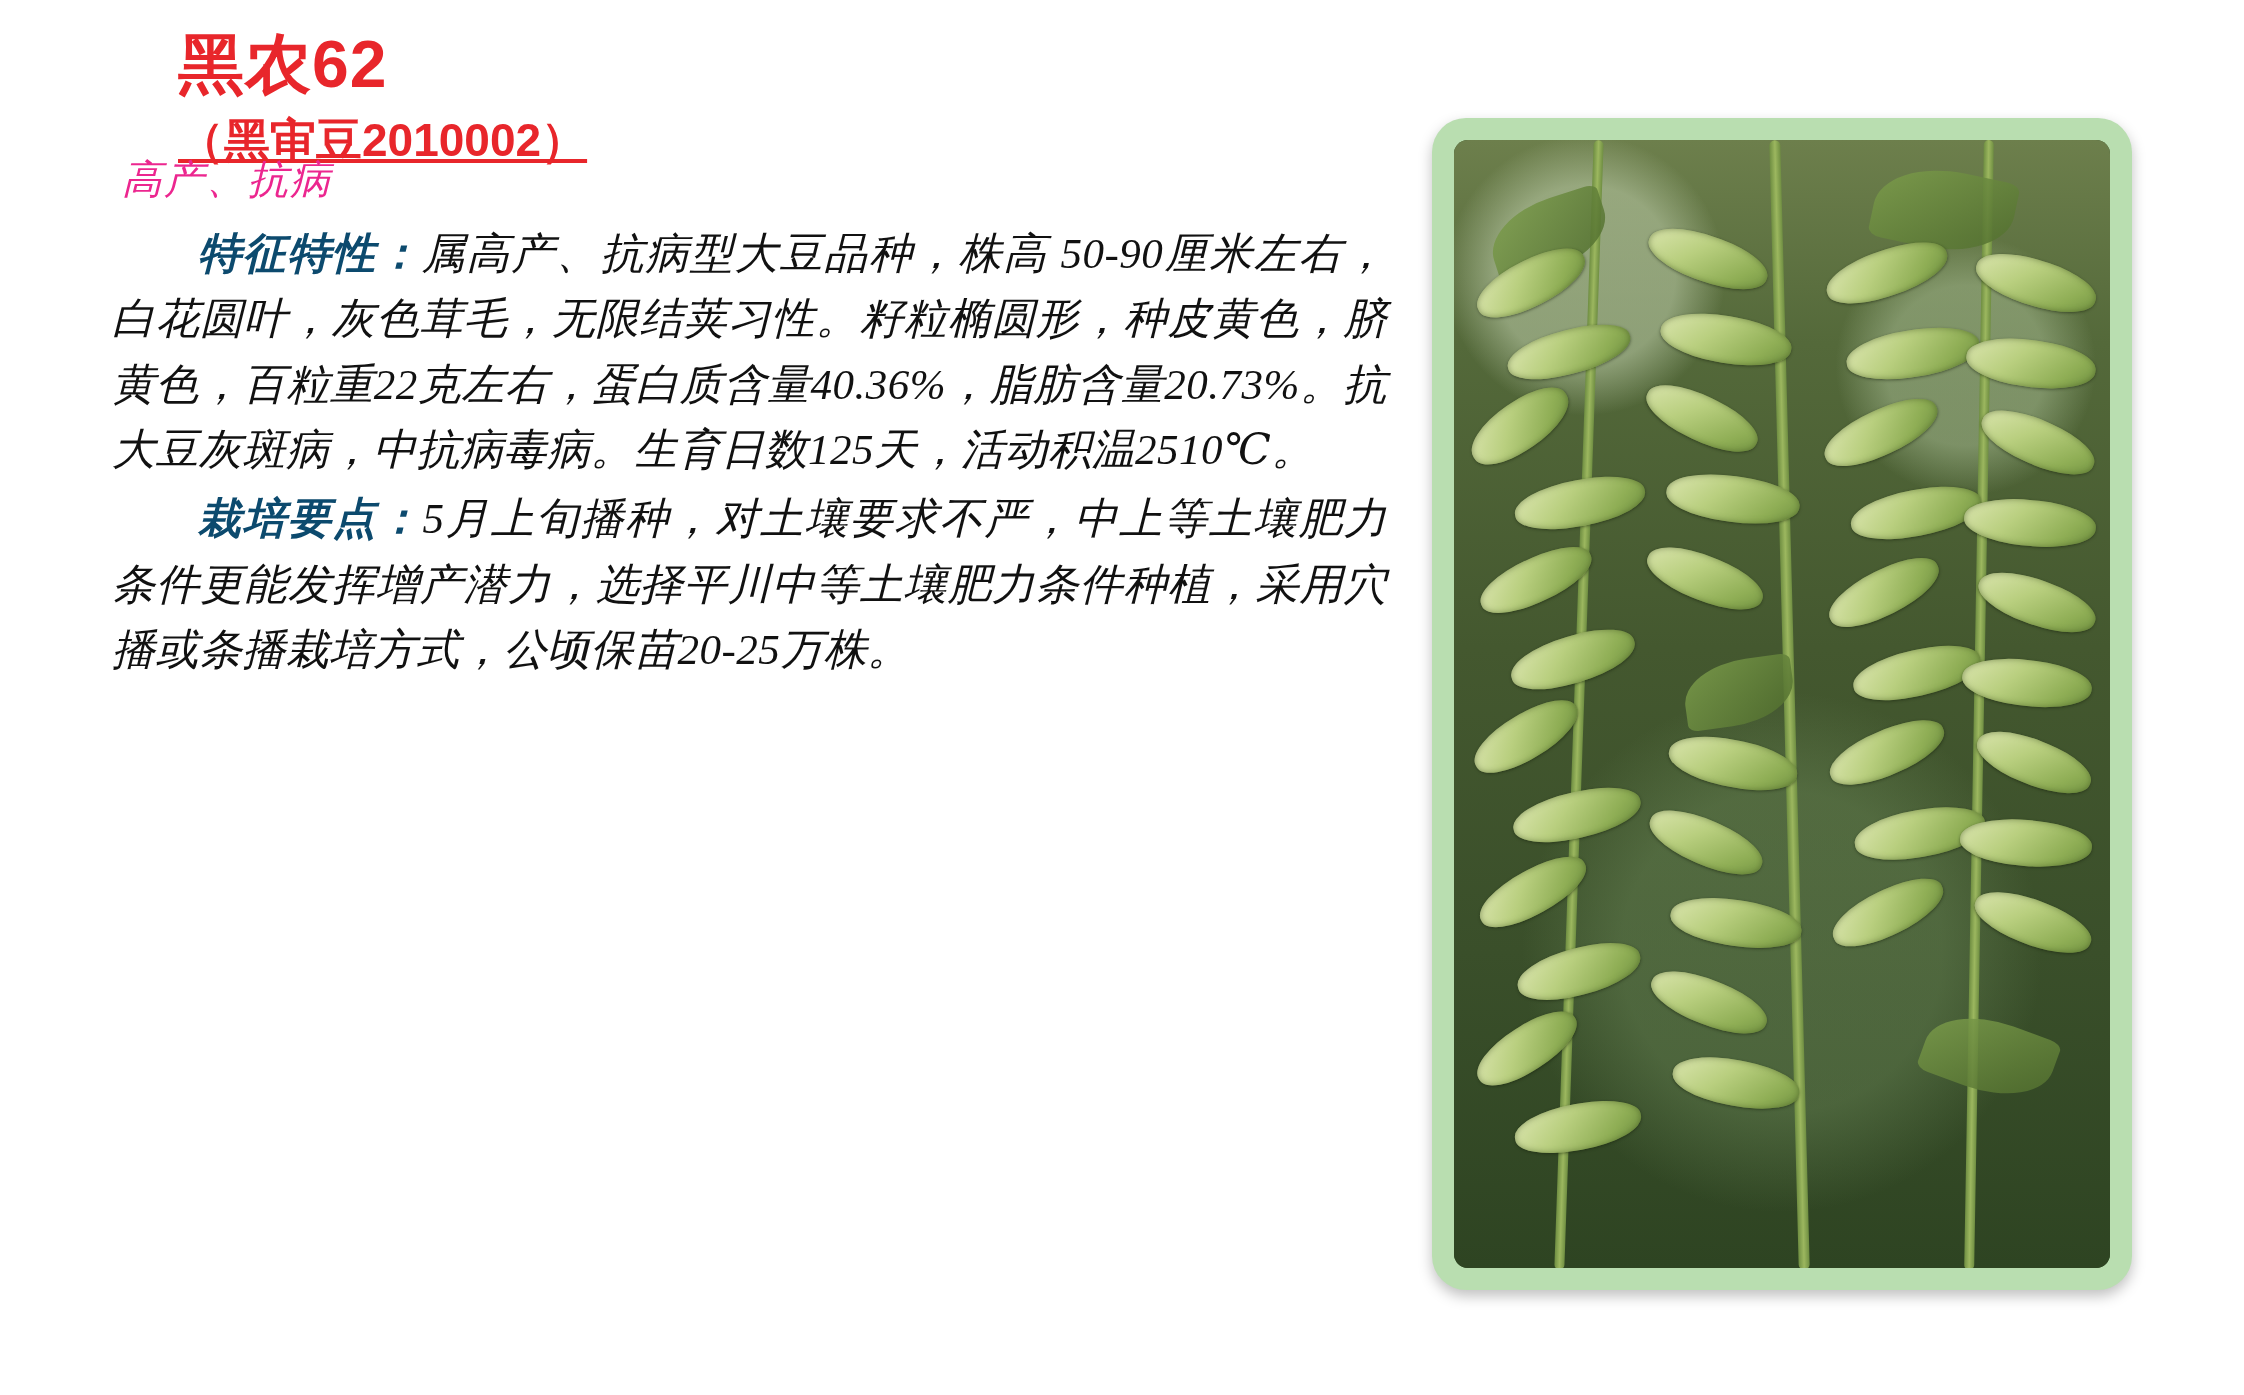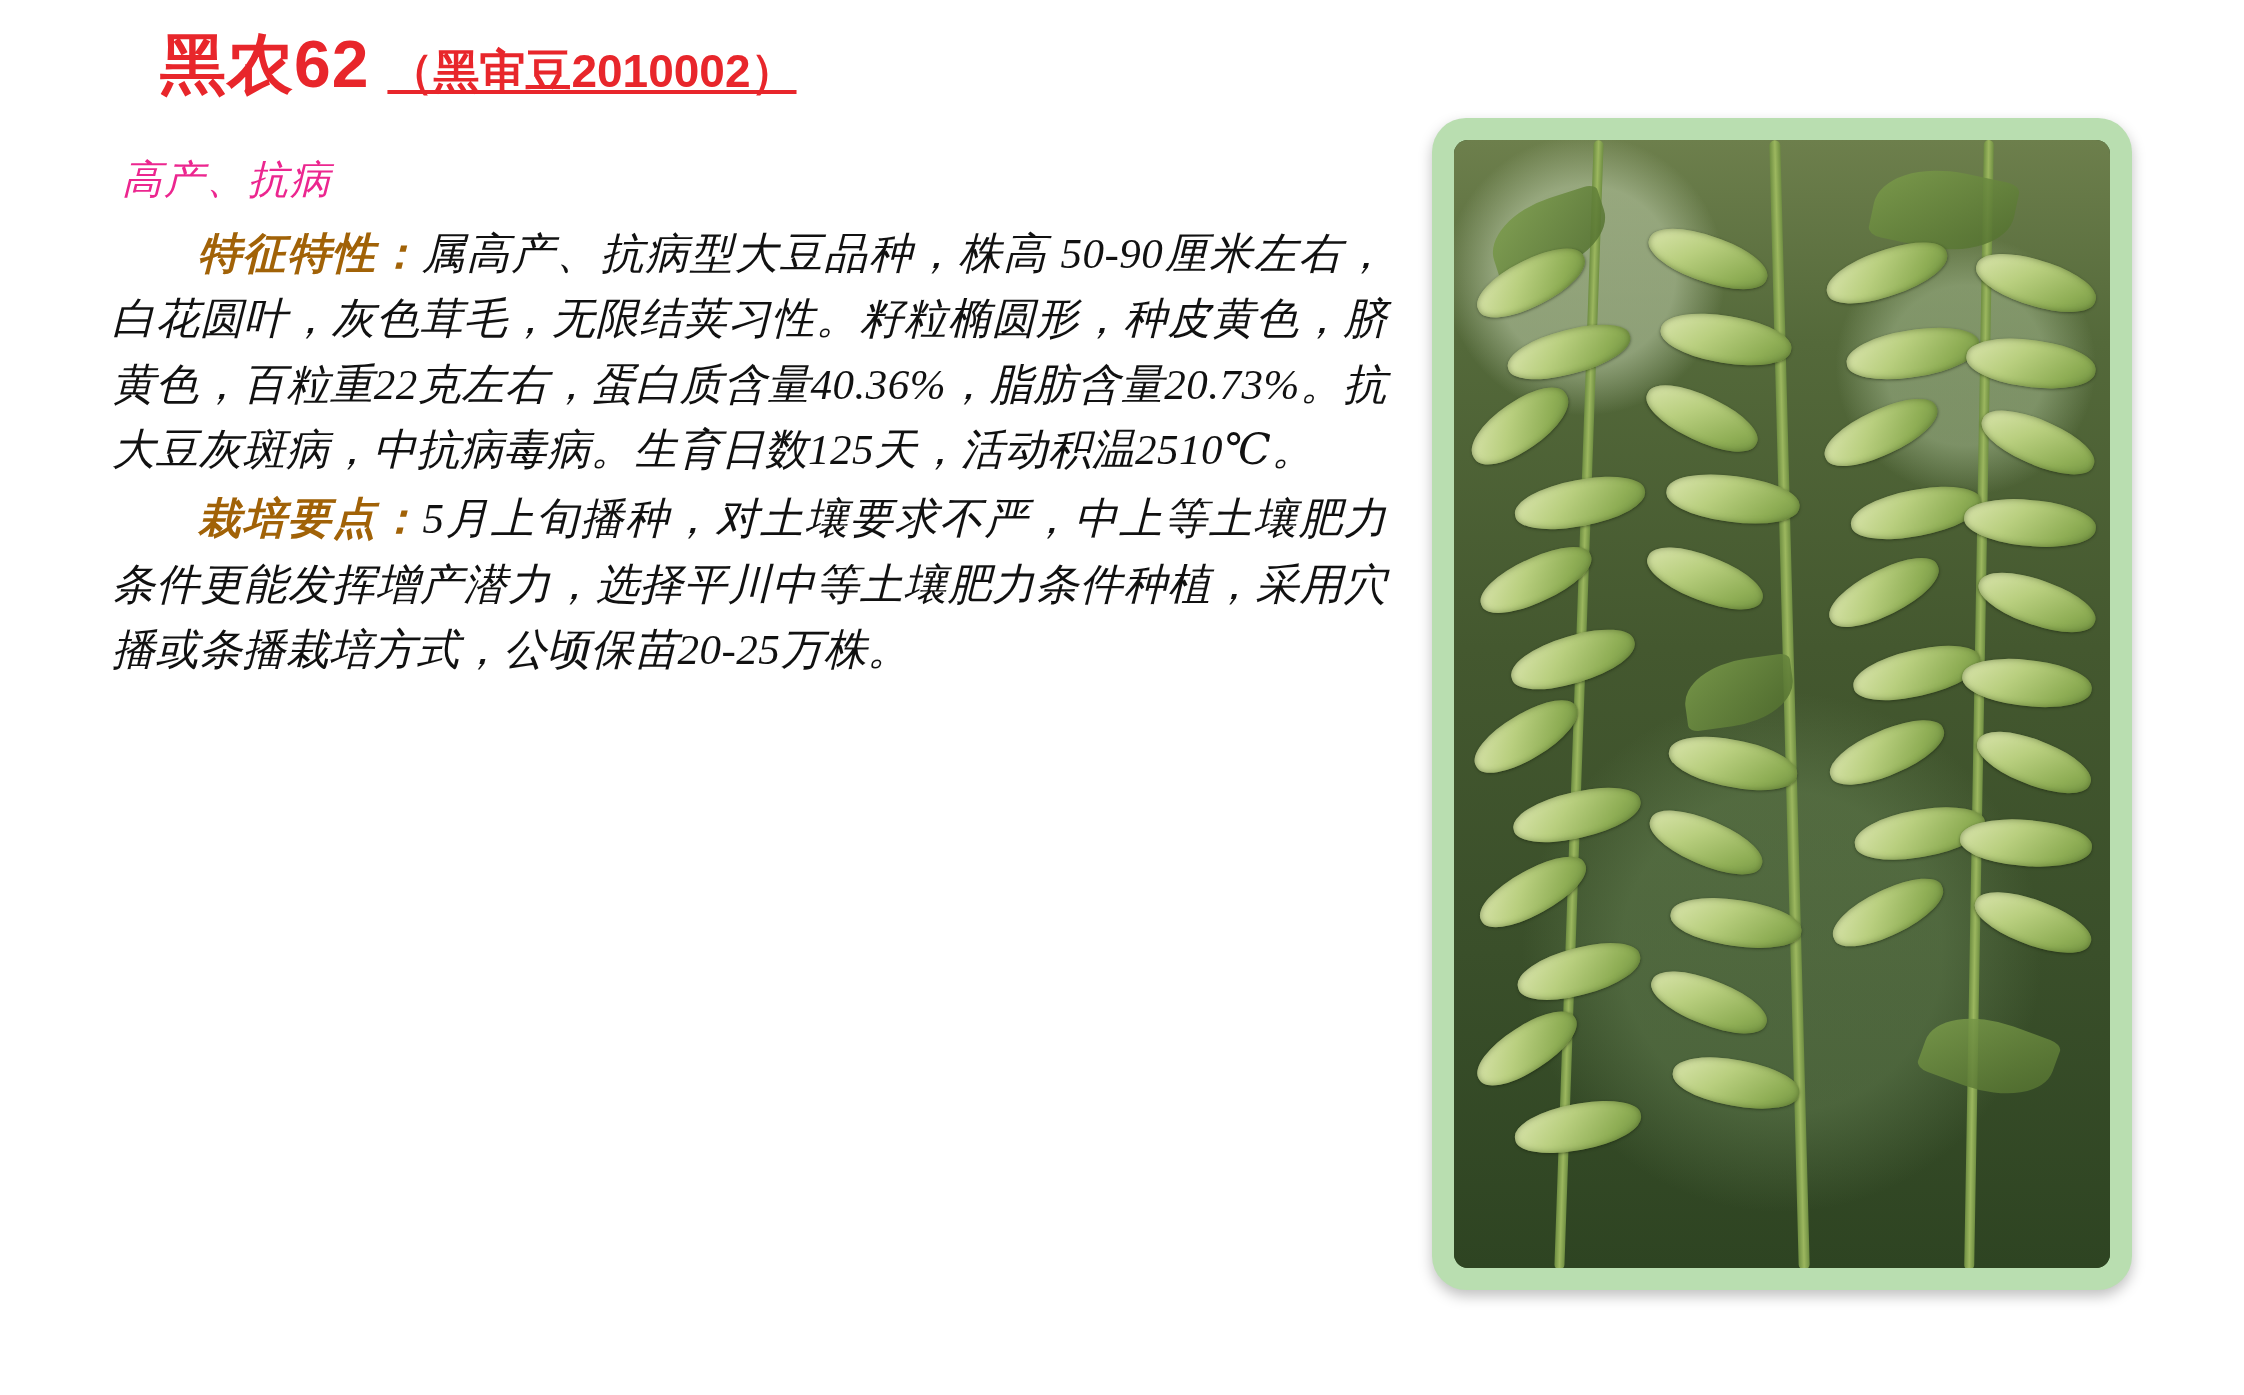--- a/index.html
+++ b/index.html
@@ -23,20 +23,21 @@
   }
 
   
   .title-row {
     position: absolute;
     left: 160px;
     top: 20px;
     display: flex;
     align-items: baseline;
     white-space: nowrap;
+    flex-direction: column;
   }
   .title-main {
     font-family: "Liberation Sans", "DejaVu Sans", sans-serif;
     font-weight: bold;
     font-size: 66px;
     color: #e8262b;
     letter-spacing: 1px;
   }
   .title-sub {
     font-family: "Liberation Sans", "DejaVu Sans", sans-serif;
@@ -72,21 +73,21 @@
     text-indent: 86px;
     margin: 0 0 4px 0;
     letter-spacing: 0.5px;
     text-align: justify;
     word-break: break-all;
   }
   .para.last {
     margin-bottom: 0;
   }
   .label {
-    color: #a16207;
+    color: #0c4a6e;
     font-weight: bold;
   }
   .body-text {
     color: #111111;
   }
 
   
   .photo-card {
     position: absolute;
     left: 1432px;

